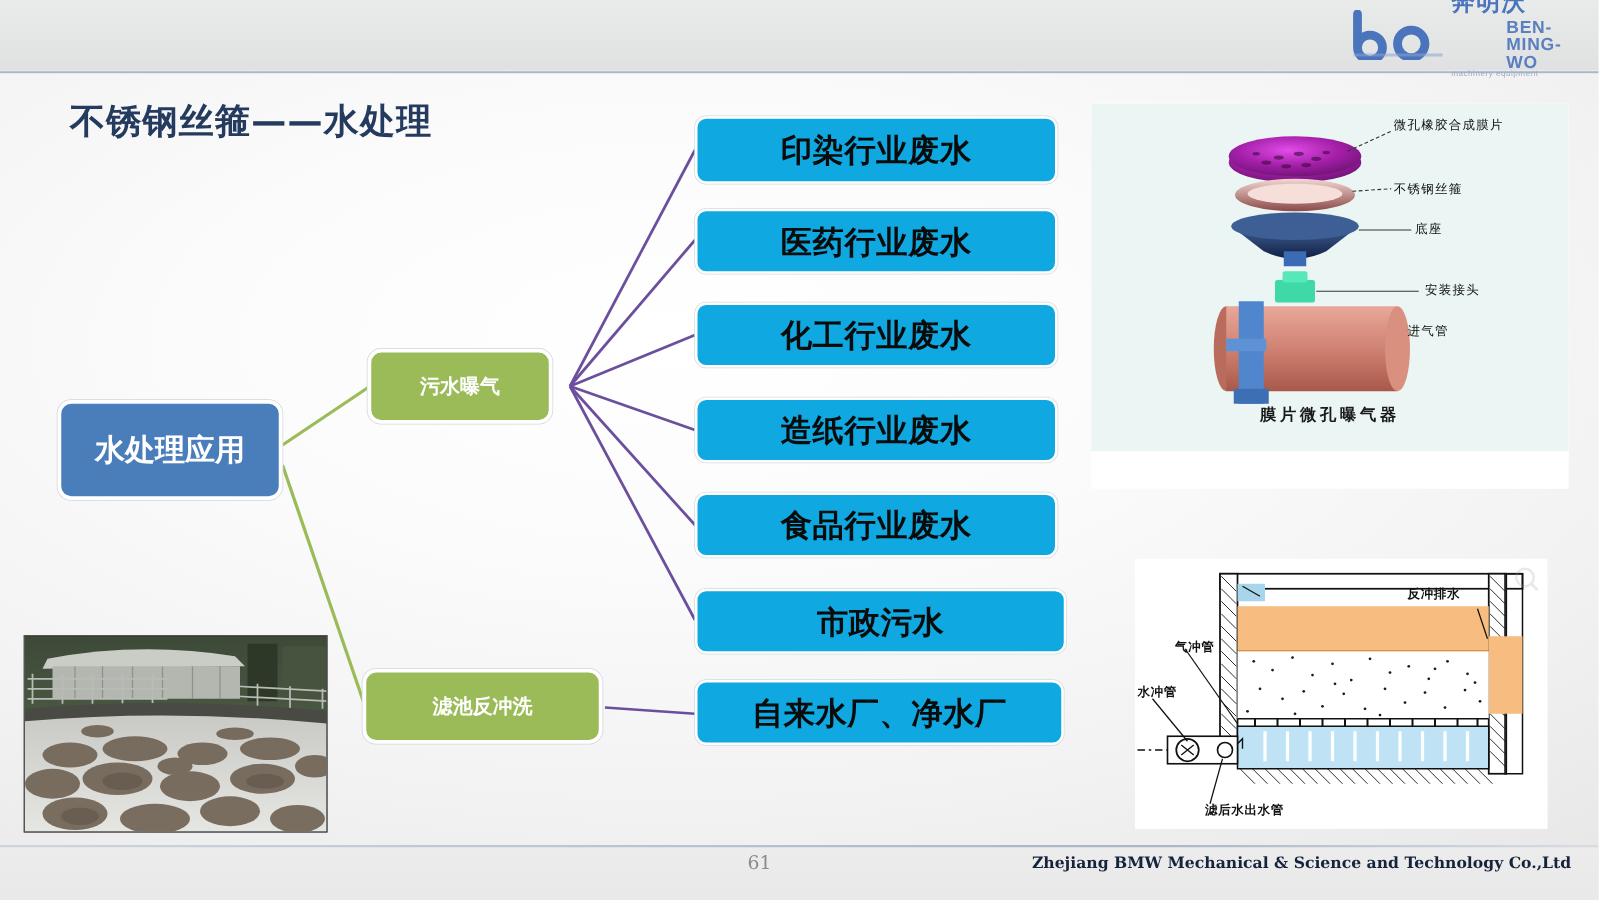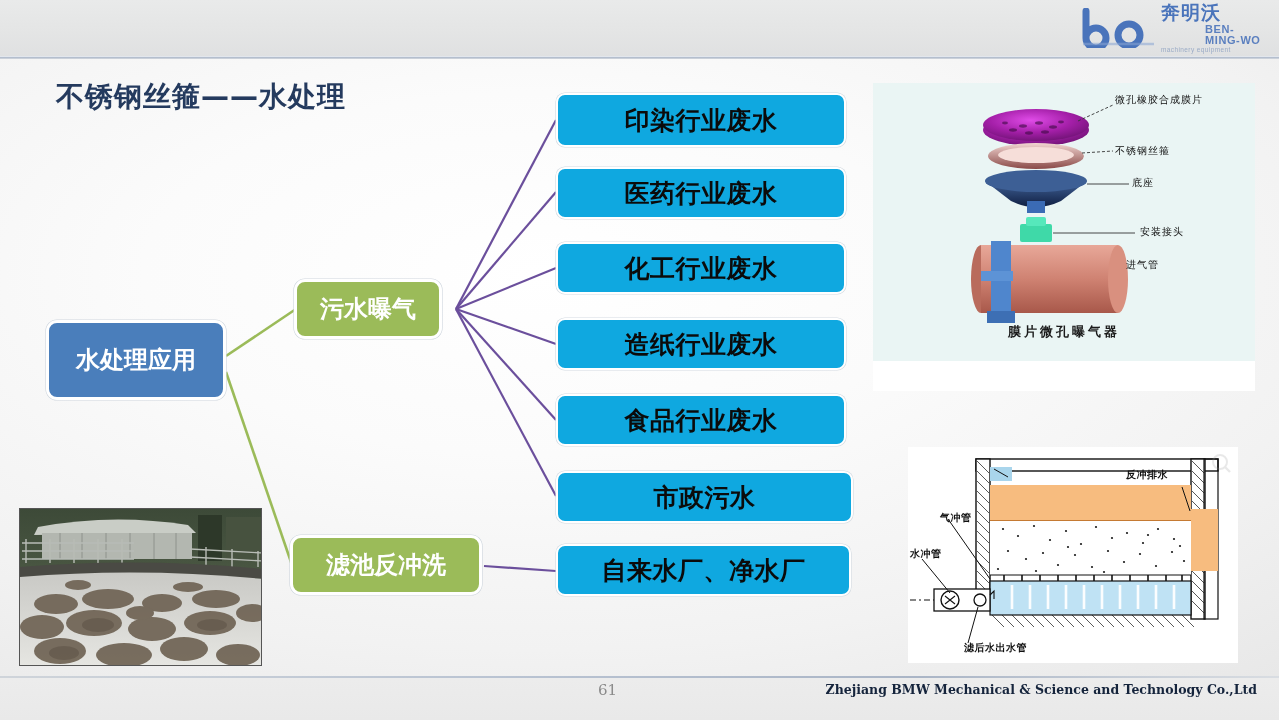--- a/index.html
+++ b/index.html
@@ -29,21 +29,21 @@
     width: 185px; height: 52px;
     display: flex; align-items: center; gap: 5px;
   }
   .logo-mark { position: relative; width: 74px; height: 40px; flex: 0 0 auto; }
   .logo-text { display: flex; flex-direction: column; justify-content: center; line-height: 1; }
   .logo-cn {
     font-size: 19px; font-weight: bold; color: #4a74bb; letter-spacing: 1px;
     font-family: "DejaVu Sans", "Liberation Sans", sans-serif;
   }
   .logo-en {
-    font-size: 11px; font-weight: bold; color: #5a7fbf; letter-spacing: 0.6px; margin-top: 2px; padding-left: 44px;
+    font-size: 14px; font-weight: bold; color: #5a7fbf; letter-spacing: 0.6px; margin-top: 2px; padding-left: 44px;
   }
   .logo-sub {
     font-size: 6.5px; color: #9aabc6; letter-spacing: 0.4px; margin-top: 1.5px;
   }
 
   
   .page-title {
     position: absolute; left: 56px; top: 78px;
     font-size: 28px; font-weight: bold; color: #243a5e;
     letter-spacing: 1px; white-space: nowrap;
@@ -58,21 +58,21 @@
     font-family: "DejaVu Sans", "Liberation Sans", sans-serif;
   }
   .node-root {
     left: 46px; top: 320px; width: 180px; height: 80px;
     background: #4a7ebb; border: 3px solid #ffffff; border-radius: 11px;
     color: #ffffff; font-size: 24px; font-weight: bold;
     box-shadow: 0 0 0 0.6px #cfd6de;
   }
   .node-green {
     background: #9bbb59; border: 3px solid #ffffff; border-radius: 11px;
-    color: #ffffff; font-size: 24px; font-weight: bold;
+    color: #ffffff; font-size: 16px; font-weight: bold;
     box-shadow: 0 0 0 0.6px #cfd6de;
   }
   .node-green-1 { left: 294px; top: 279px; width: 148px; height: 60px; }
   .node-green-2 { left: 290px; top: 535px; width: 192px; height: 60px; }
 
   .node-blue {
     background: #0fa8e0; border: 2.5px solid #ffffff; border-radius: 9px;
     color: #0b0b0b; font-size: 25px; font-weight: bold;
     box-shadow: 0 0 0 0.6px #d3dae1;
     letter-spacing: 0.5px;

